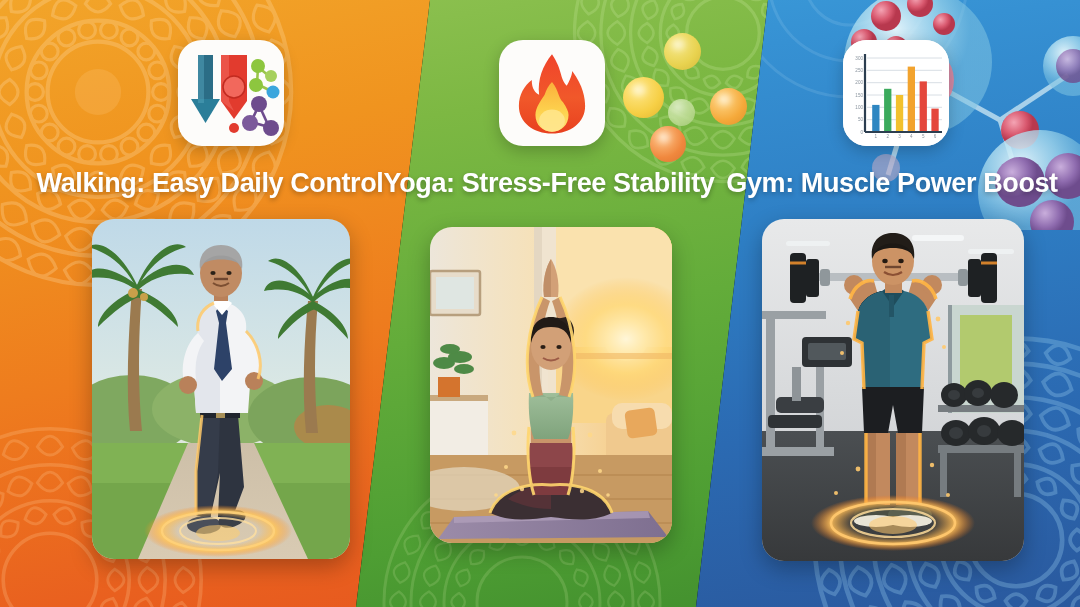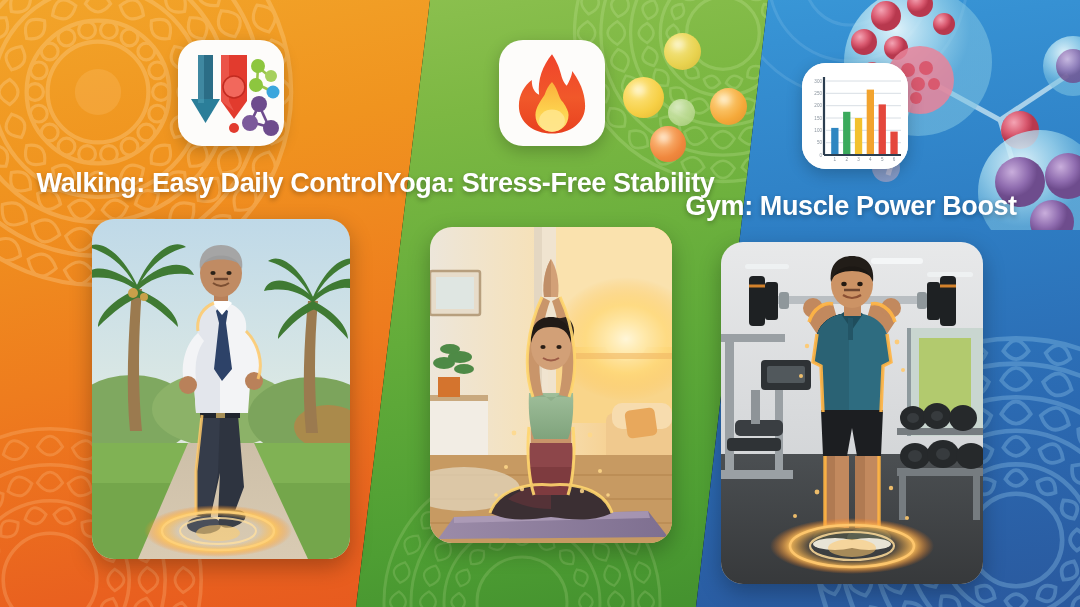--- a/index.html
+++ b/index.html
@@ -40,21 +40,21 @@
   .sphere { position:absolute; border-radius:50%; pointer-events:none; }
   .sphere::after{
     content:""; position:absolute; left:22%; top:16%; width:34%; height:30%;
     border-radius:50%; background:rgba(255,255,255,.55); filter:blur(3px);
   }
 
   
   .col { position:absolute; top:0; height:607px; display:flex; flex-direction:column; align-items:center; }
   .col-1 { left:30px;  width:360px; }
   .col-2 { left:372px; width:350px; }
-  .col-3 { left:671px; width:350px;justify-content:center; }
+  .col-3 { left:712px; width:350px; }
 
   
   .icon-card {
     width:106px; height:106px; border-radius:24px; background:#FDFCFA;
     box-shadow:0 5px 16px rgba(0,0,0,.22);
     display:flex; align-items:center; justify-content:center;
     margin-top:40px; overflow:hidden; position:relative;
   }
   .icon-card.c1 { margin-left:42px; }
   .icon-card.c2 { margin-left:10px; }

